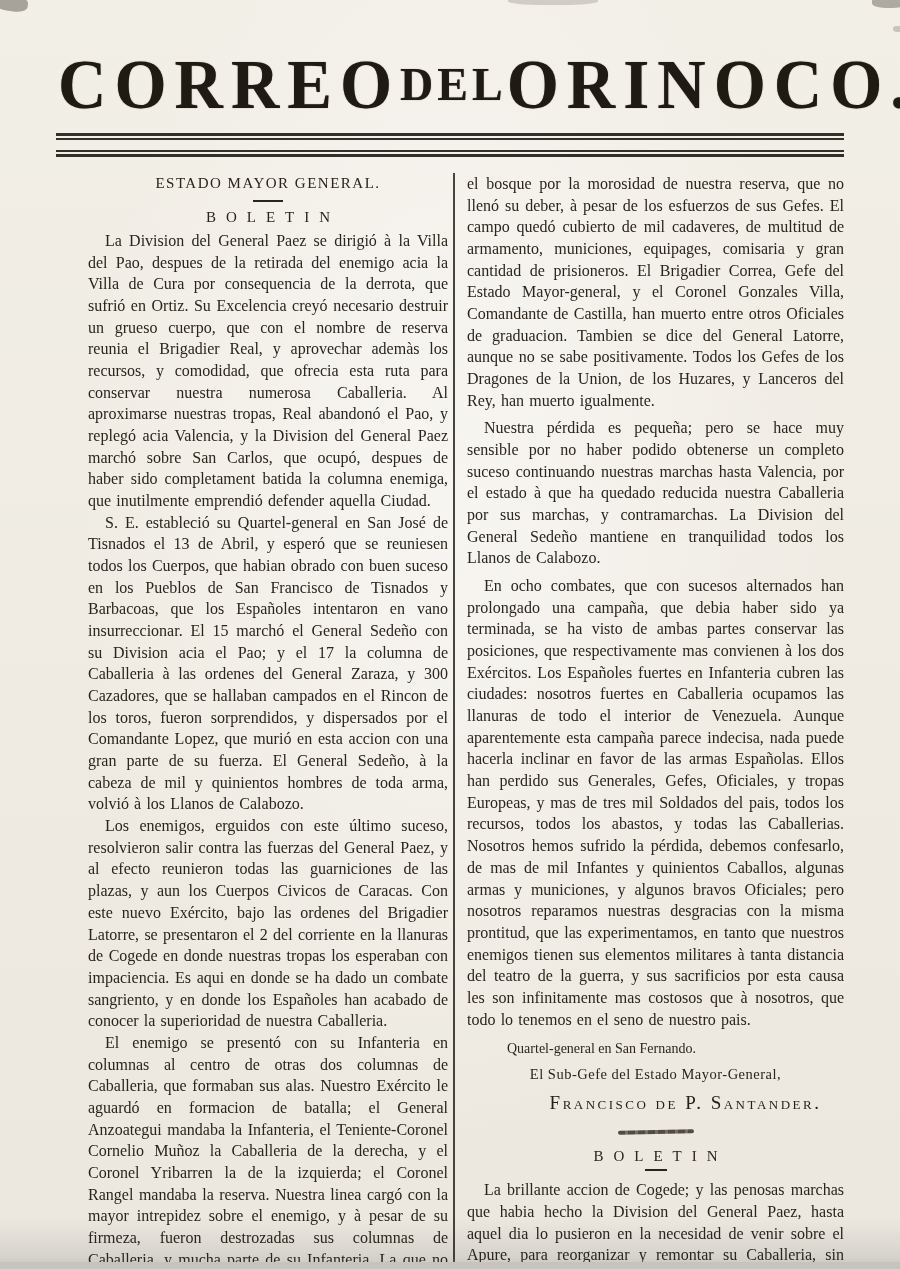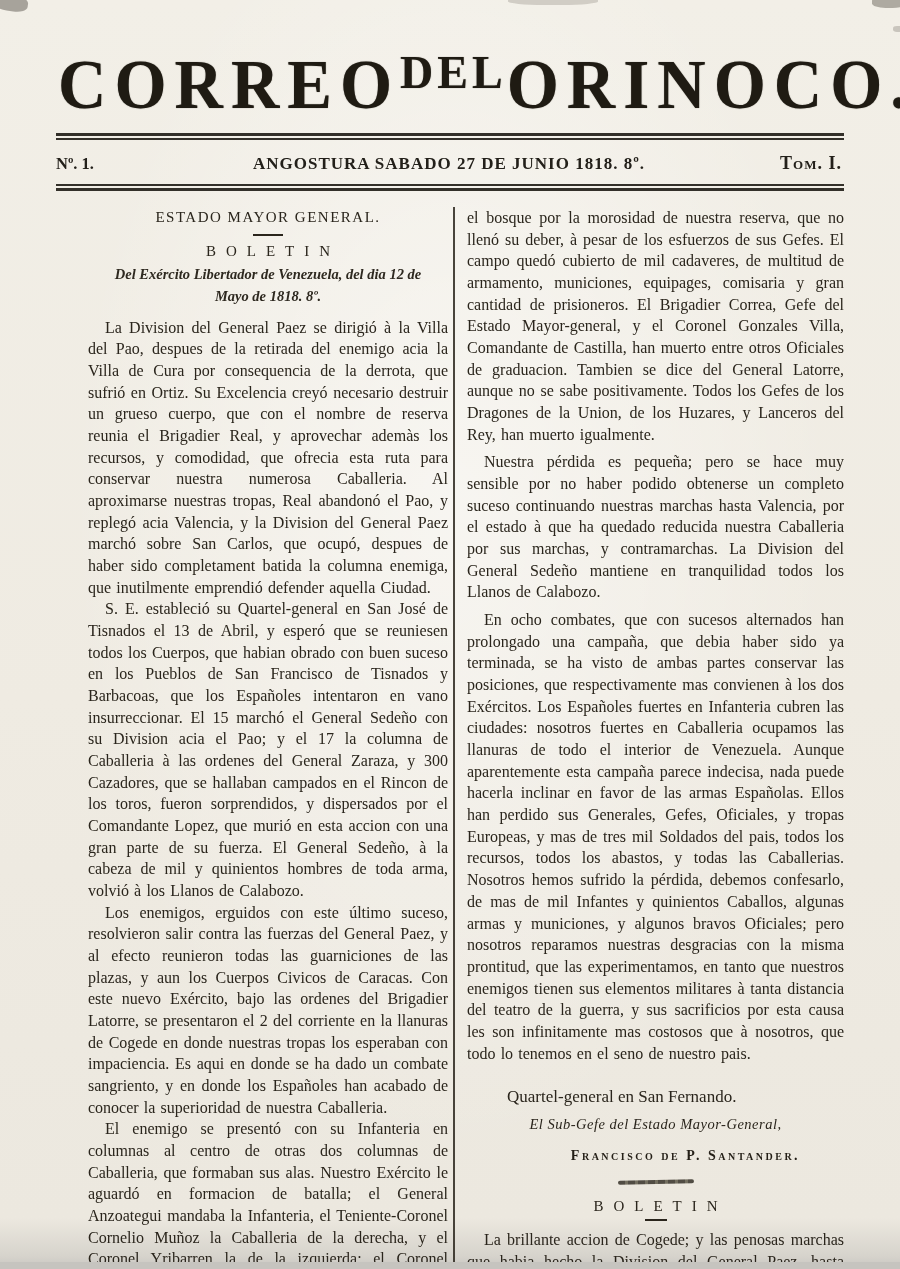--- a/index.html
+++ b/index.html
@@ -17,21 +17,21 @@
   }
 
   
   .speck { position: absolute; background: #6a655c; border-radius: 40%; opacity: .55; }
   .speck.a { left: -6px; top: -5px; width: 34px; height: 16px; transform: rotate(8deg); }
   .speck.b { left: 508px; top: -4px; width: 90px; height: 9px; opacity: .25; }
   .speck.c { left: 872px; top: -4px; width: 34px; height: 12px; opacity: .5; }
   .speck.d { left: 893px; top: 26px; width: 10px; height: 6px; opacity: .3; }
 
   .masthead {
-    display: flex; align-items: flex-start; justify-content: space-between;
+    display: flex; align-items: center; justify-content: space-between;
     padding: 46px 58px 0 58px;
     font-weight: bold; color: #1f1b13;
     text-shadow: 0 0 1px rgba(31,27,19,.55);
   }
   .masthead .big { font-size: 67px; letter-spacing: 8px; transform: scaleY(1.04); }
   .masthead .small { font-size: 46px; letter-spacing: 4px; }
 
   .rule-double {
     margin: 10px 56px 0 56px;
     border-top: 3px solid #23201a;
@@ -70,23 +70,23 @@
   .heading-dash { width: 30px; border-top: 2.5px solid #2a251c; margin: 8px auto 7px auto; }
   .boletin-heading { text-align: center; font-size: 15px; letter-spacing: 10px; padding-left: 10px; margin-bottom: 4px; }
   .boletin-subtitle {
     font-style: italic; text-align: center;
     font-size: 14.5px; line-height: 1.5;
     padding: 0 12px; margin-bottom: 9px;
     font-weight: bold; color: #2e2920;
   }
   .small-dash { width: 22px; border-top: 2px solid #2a251c; margin: 2px auto 8px auto; }
 
-  .closing-place { font-size: 17px; padding-left: 40px; margin-top: 23px; }
-  .closing-title { font-style: italic; font-size: 14.5px; text-align: center; margin-top: 9px; letter-spacing: .5px; }
-  .signature { font-variant: small-caps; font-size: 14px; letter-spacing: 2.5px; text-align: center; padding-left: 60px; margin-top: 15px; font-weight: bold; color: #241f17; }
+  .closing-place { font-size: 14px; padding-left: 40px; margin-top: 11px; }
+  .closing-title { font-size: 14.5px; text-align: center; margin-top: 9px; letter-spacing: .5px; }
+  .signature { font-variant: small-caps; font-size: 19px; letter-spacing: 2.5px; text-align: center; padding-left: 60px; margin-top: 9px; font-weight: normal; color: #241f17; }
 
   .squiggle {
     width: 76px; height: 4px; margin: 16px auto 14px auto;
     background: repeating-linear-gradient(90deg, #2a251c 0 7px, #55503f 7px 10px);
     border-radius: 2px; transform: rotate(-1.2deg); opacity: .8;
   }
 
   .mb6 { margin-bottom: 6px; }
   .bottom-strip { position: absolute; left: 0; bottom: 0; width: 100%; height: 7px; background: #c6c4bf; }
 </style>
@@ -101,35 +101,29 @@
   <div class="speck d"></div>
 
   <div class="masthead">
     <span class="big">CORREO</span>
     <span class="small">DEL</span>
     <span class="big">ORINOCO.</span>
   </div>
 
   <div class="rule-double"></div>
 
-  <div class="dateline">
-    <span class="issue">Nº. 1.</span>
-    <span class="center">ANGOSTURA SABADO 27 DE JUNIO 1818. 8º.</span>
-    <span class="volume">Tom. I.</span>
-  </div>
 
   <div class="rule-double thin"></div>
 
   <div class="columns">
 
     <div class="col-left">
       <div class="section-heading">ESTADO MAYOR GENERAL.</div>
       <div class="heading-dash"></div>
       <div class="boletin-heading">BOLETIN</div>
-      <div class="boletin-subtitle">Del Exército Libertador de Venezuela, del dia 12 de Mayo de 1818. 8º.</div>
       <p class="body indent">La Division del General Paez se dirigió à la Villa del Pao, despues de la retirada del enemigo acia la Villa de Cura por consequencia de la derrota, que sufrió en Ortiz. Su Excelencia creyó necesario destruir un grueso cuerpo, que con el nombre de reserva reunia el Brigadier Real, y aprovechar ademàs los recursos, y comodidad, que ofrecia esta ruta para conservar nuestra numerosa Caballeria. Al aproximarse nuestras tropas, Real abandonó el Pao, y replegó acia Valencia, y la Division del General Paez marchó sobre San Carlos, que ocupó, despues de haber sido completament batida la columna enemiga, que inutilmente emprendió defender aquella Ciudad.</p>
       <p class="body indent">S. E. estableció su Quartel-general en San José de Tisnados el 13 de Abril, y esperó que se reuniesen todos los Cuerpos, que habian obrado con buen suceso en los Pueblos de San Francisco de Tisnados y Barbacoas, que los Españoles intentaron en vano insurreccionar. El 15 marchó el General Sedeño con su Division acia el Pao; y el 17 la columna de Caballeria à las ordenes del General Zaraza, y 300 Cazadores, que se hallaban campados en el Rincon de los toros, fueron sorprendidos, y dispersados por el Comandante Lopez, que murió en esta accion con una gran parte de su fuerza. El General Sedeño, à la cabeza de mil y quinientos hombres de toda arma, volvió à los Llanos de Calabozo.</p>
       <p class="body indent">Los enemigos, erguidos con este último suceso, resolvieron salir contra las fuerzas del General Paez, y al efecto reunieron todas las guarniciones de las plazas, y aun los Cuerpos Civicos de Caracas. Con este nuevo Exército, bajo las ordenes del Brigadier Latorre, se presentaron el 2 del corriente en la llanuras de Cogede en donde nuestras tropas los esperaban con impaciencia. Es aqui en donde se ha dado un combate sangriento, y en donde los Españoles han acabado de conocer la superioridad de nuestra Caballeria.</p>
       <p class="body indent">El enemigo se presentó con su Infanteria en columnas al centro de otras dos columnas de Caballeria, que formaban sus alas. Nuestro Exército le aguardó en formacion de batalla; el General Anzoategui mandaba la Infanteria, el Teniente-Coronel Cornelio Muñoz la Caballeria de la derecha, y el Coronel Yribarren la de la izquierda; el Coronel Rangel mandaba la reserva. Nuestra linea cargó con la mayor intrepidez sobre el enemigo, y à pesar de su firmeza, fueron destrozadas sus columnas de Caballeria, y mucha parte de su Infanteria. La que no entró en combate debió su salvacion à haber tomado</p>
     </div>
 
     <div class="col-divider"></div>
 
     <div class="col-right">
       <p class="body mb6">el bosque por la morosidad de nuestra reserva, que no llenó su deber, à pesar de los esfuerzos de sus Gefes. El campo quedó cubierto de mil cadaveres, de multitud de armamento, municiones, equipages, comisaria y gran cantidad de prisioneros. El Brigadier Correa, Gefe del Estado Mayor-general, y el Coronel Gonzales Villa, Comandante de Castilla, han muerto entre otros Oficiales de graduacion. Tambien se dice del General Latorre, aunque no se sabe positivamente. Todos los Gefes de los Dragones de la Union, de los Huzares, y Lanceros del Rey, han muerto igualmente.</p>

